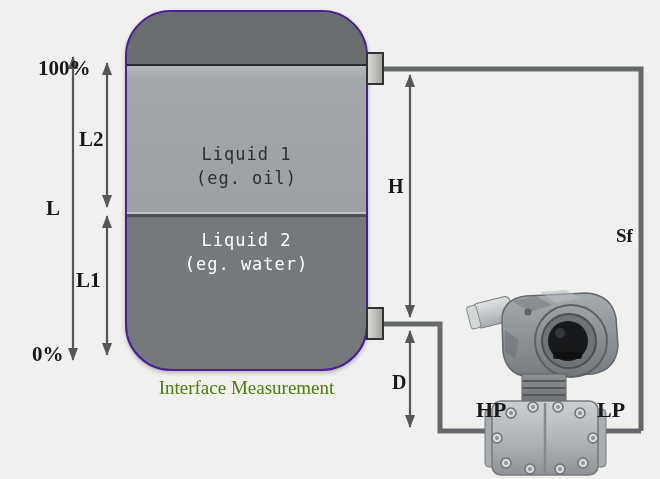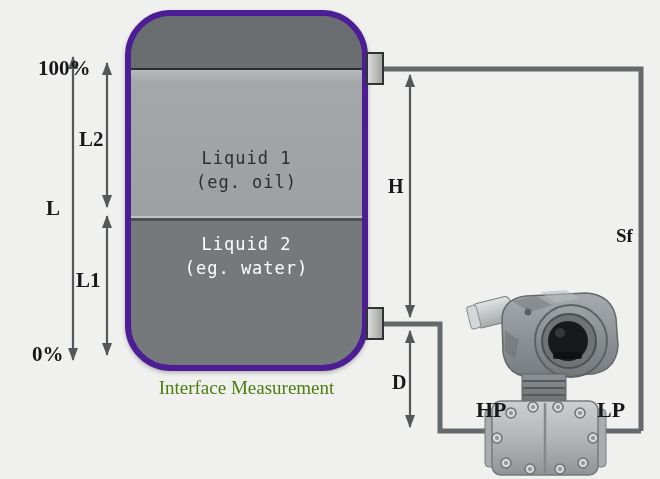--- a/index.html
+++ b/index.html
@@ -11,21 +11,21 @@
     position:relative;
     width:660px;height:479px;
     background:var(--background,#f0f0ee);
     overflow:hidden;
   }
   .layer{position:absolute;left:0;top:0;width:660px;height:479px;}
 
   
   .tank{
     position:absolute;left:125px;top:10px;width:243px;height:361px;
-    border:6px solid #4c1d95;border-radius:46px;
+    border:2px solid #4c1d95;border-radius:46px;
     box-sizing:border-box;overflow:hidden;
     background:var(--liquid2,#75797c);
     box-shadow:0 2px 4px rgba(0,0,0,.25);
   }
   .band{position:absolute;left:0;width:100%;}
   .band-cap{top:0;height:52px;background:var(--tank-cap,#696d70);}
   .band-capline{top:52px;height:2px;background:#2b2e31;}
   .band-liq1{top:54px;height:146px;
     background:linear-gradient(#b6babc,var(--liquid1,#a3a7a9) 9%,#9da1a3);}
   .band-intlight{top:200px;height:2px;background:#c3c6c7;}

